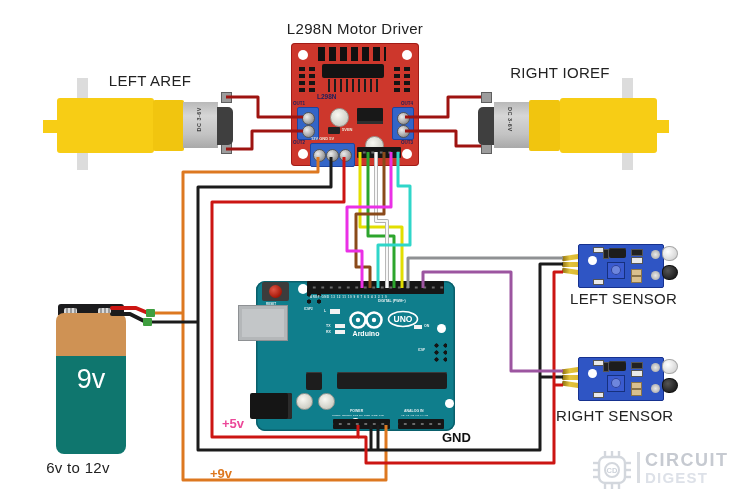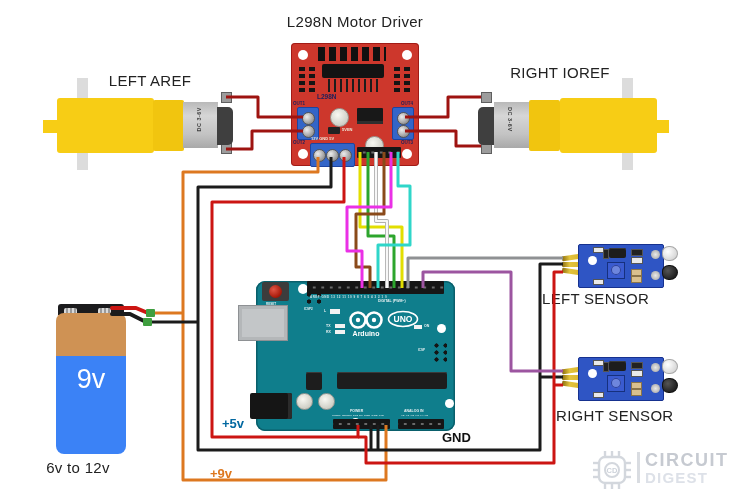--- a/index.html
+++ b/index.html
@@ -48,27 +48,27 @@
   
   .logo-txt1{position:absolute;color:#c6cad1;font-size:18px;font-weight:700;letter-spacing:1.5px;}
   .logo-txt2{position:absolute;color:#dde1e8;font-size:15px;font-weight:700;letter-spacing:1.2px;}
   .netlbl{position:absolute;font-size:13px;font-weight:700;}
 </style>
 </head>
 <body>
 
 <div class="stage">
 
-  <div class="lbl center" style="left:250px;top:13px;width:210px;text-align:center;">L298N Motor Driver</div>
+  <div class="lbl center" style="left:250px;top:20px;width:210px;text-align:center;">L298N Motor Driver</div>
   <div class="lbl center" style="left:60px;top:72px;width:180px;">LEFT AREF</div>
   <div class="lbl center" style="left:470px;top:64px;width:180px;">RIGHT IOREF</div>
-  <div class="lbl" style="left:542px;top:290px;">LEFT SENSOR</div>
+  <div class="lbl" style="left:570px;top:290px;">LEFT SENSOR</div>
   <div class="lbl" style="left:556px;top:407px;">RIGHT SENSOR</div>
   <div class="lbl center" style="left:27px;top:459px;width:102px;">6v to 12v</div>
-  <div class="netlbl" style="left:222px;top:416px;color:#0369a1;">+5v</div>
+  <div class="netlbl" style="left:222px;top:416px;color:#ec4899;">+5v</div>
   <div class="netlbl" style="left:210px;top:466px;color:#dd7820;">+9v</div>
   <div class="netlbl" style="left:442px;top:430px;color:#111;">GND</div>
 
   <div class="comp" style="left:43px;top:78px;width:190px;height:92px;">
     <div class="abs motor-bar" style="left:34px;top:0;width:11px;height:92px;"></div>
     <div class="abs" style="left: 0px; top: 42px; width: 15px; height: 13px; background-color: rgb(247, 205, 21);"></div>
     <div class="abs" style="left: 14px; top: 20px; width: 97px; height: 55px; border-radius: 3px; background-color: rgb(247, 205, 21);"></div>
     <div class="abs" style="left: 110px; top: 22px; width: 31px; height: 51px; border-radius: 2px; background-color: rgb(241, 197, 15);"></div>
     <div class="abs motor-cyl" style="left:140px;top:24px;width:35px;height:46px;">
       <span class="motor-rating" style="left:13px;top:5px;transform:rotate(180deg);">DC 3-6V</span>
@@ -233,21 +233,21 @@
     </div>
     <div class="abs" style="left:100px;top:6px;width:14px;height:13px;border-radius:50% 60% 60% 50%;background:radial-gradient(circle at 35% 35%,#ffffff,#d9d9d9 70%,#bdbdbd);border:1px solid #a8a8a8;"></div>
     <div class="abs" style="left:100px;top:25px;width:14px;height:13px;border-radius:50% 60% 60% 50%;background:radial-gradient(circle at 35% 35%,#555,#222 70%);border:1px solid #111;"></div>
   </div>
 
   <div class="comp" style="left:40px;top:296px;width:110px;height:165px;">
     <div class="abs" style="left:18px;top:8px;width:66px;height:11px;background:#1b1b1d;border-radius:3px 3px 0 0;"></div>
     <div class="abs" style="left:24px;top:12px;width:13px;height:8px;border-radius:2px;background:repeating-linear-gradient(90deg,#d9d9d9 0 2px,#9a9a9a 2px 4px);"></div>
     <div class="abs" style="left:58px;top:12px;width:13px;height:8px;border-radius:2px;background:repeating-linear-gradient(90deg,#d9d9d9 0 2px,#9a9a9a 2px 4px);"></div>
     <div class="abs" style="left: 16px; top: 17px; width: 70px; height: 43px; border-radius: 8px 8px 0px 0px; background-color: rgb(207, 146, 84);"></div>
-    <div class="abs" style="left: 16px; top: 60px; width: 70px; height: 98px; border-radius: 0px 0px 8px 8px; background-color: #3b82f6;">
+    <div class="abs" style="left: 16px; top: 60px; width: 70px; height: 98px; border-radius: 0px 0px 8px 8px; background-color: #0f766e;">
       <div class="center" style="color:#fff;font-size:27px;font-weight:500;margin-top:8px;">9v</div>
     </div>
   </div>
 
   <div class="comp" style="left:590px;top:448px;width:160px;height:46px;z-index:5;">
     <svg class="abs" style="left:3px;top:3px;" width="38" height="38" viewBox="0 0 38 38">
       <g stroke="#d3d7dd" stroke-width="2.4" fill="none">
         <line x1="12" y1="0" x2="12" y2="5"></line>
           <line x1="19" y1="0" x2="19" y2="5"></line>
           <line x1="26" y1="0" x2="26" y2="5"></line>

